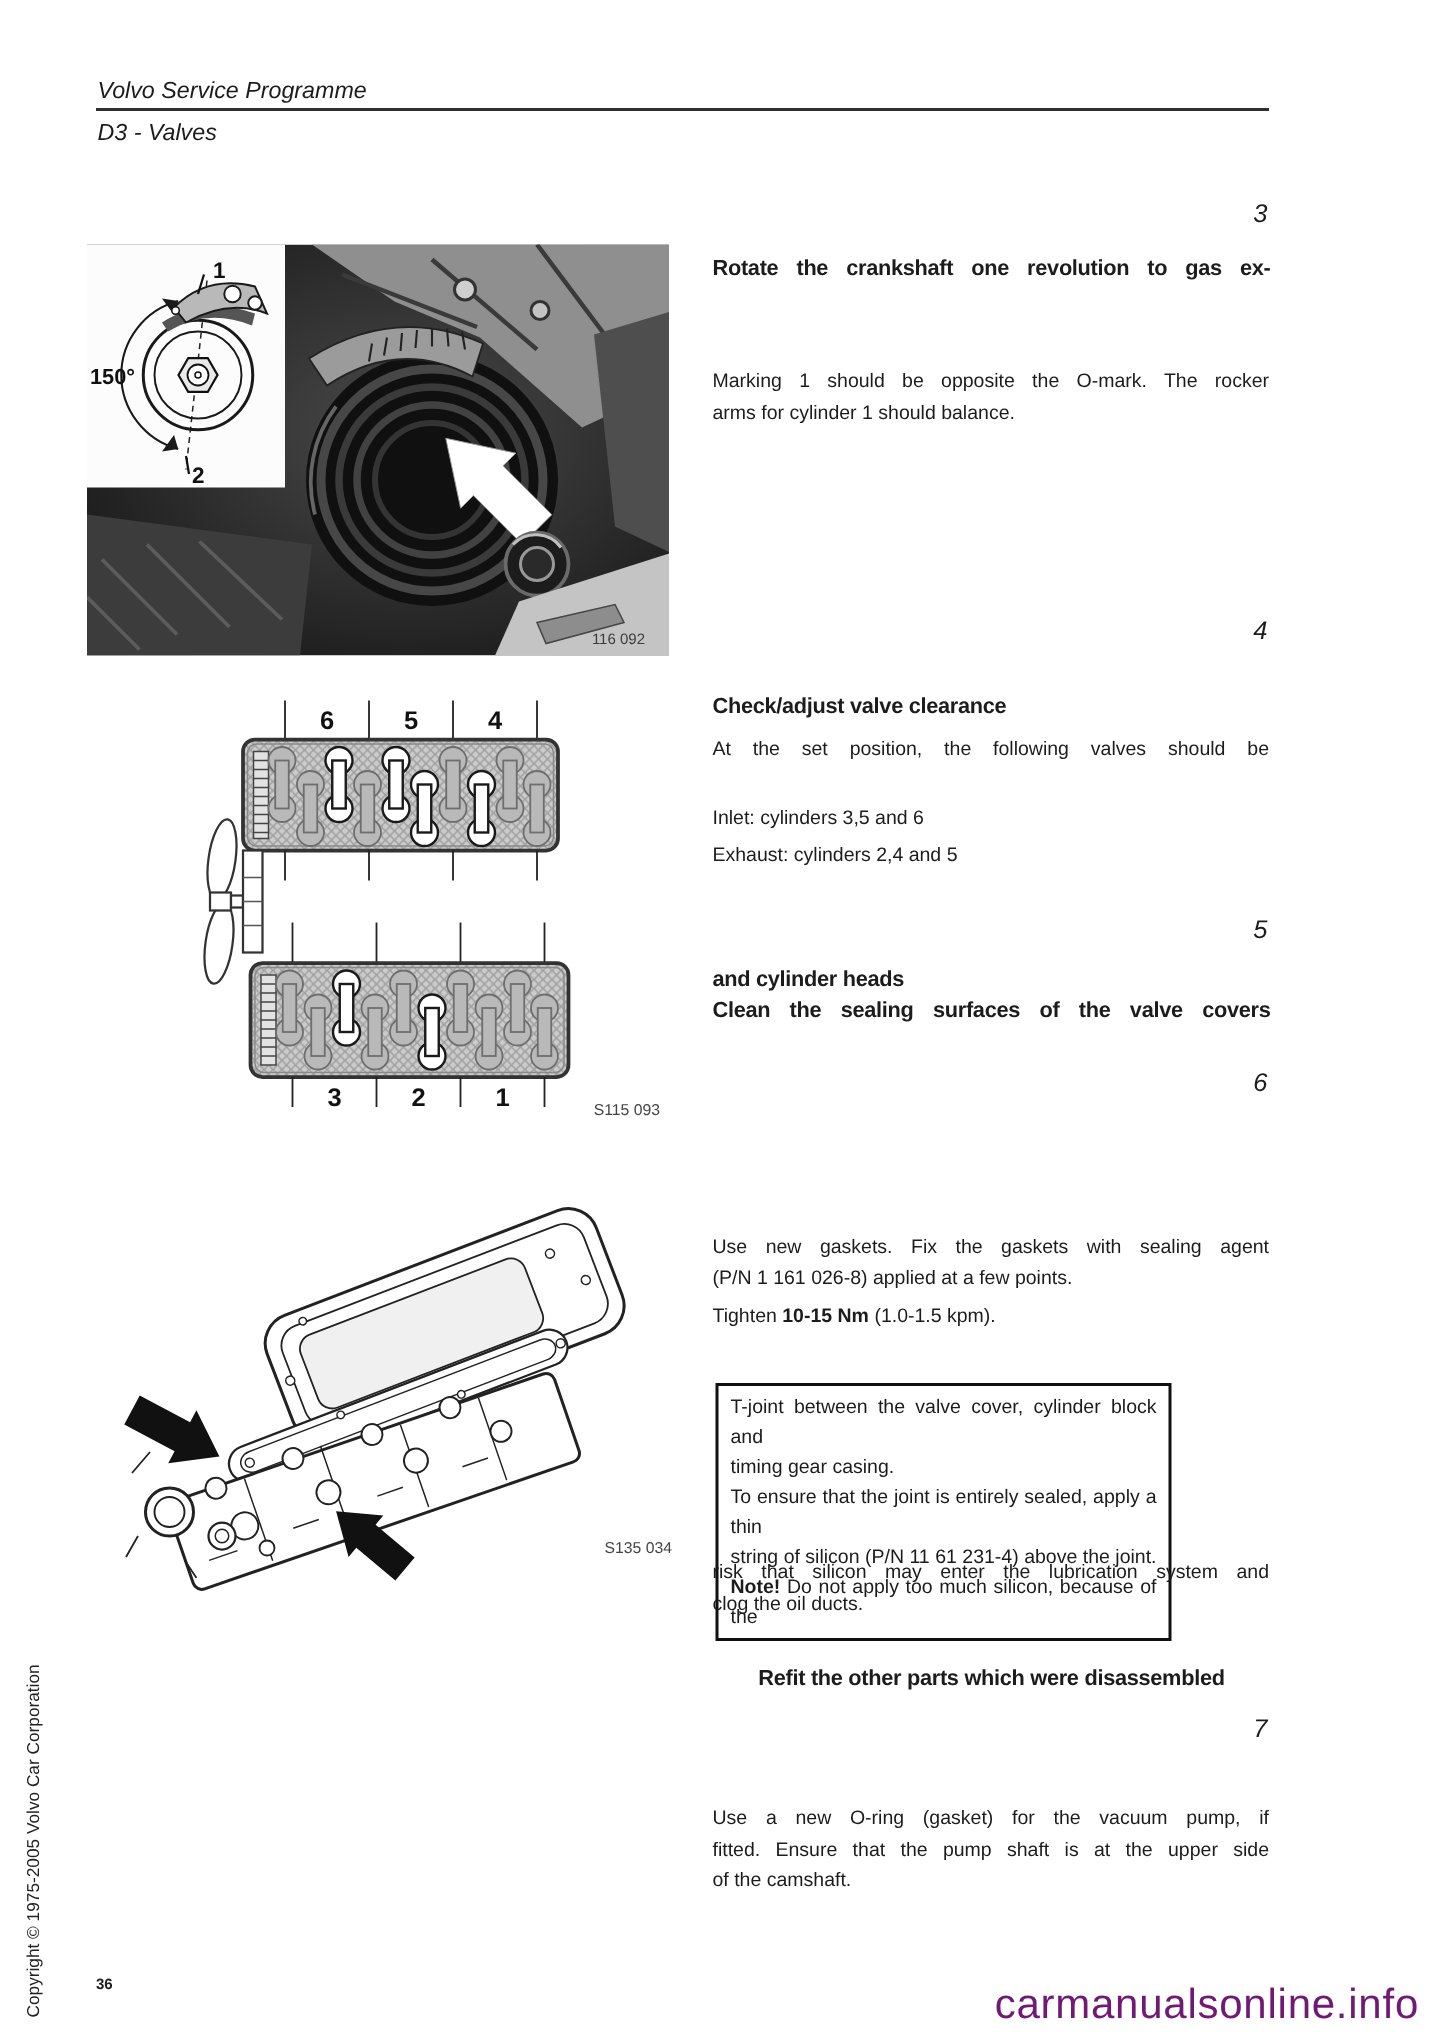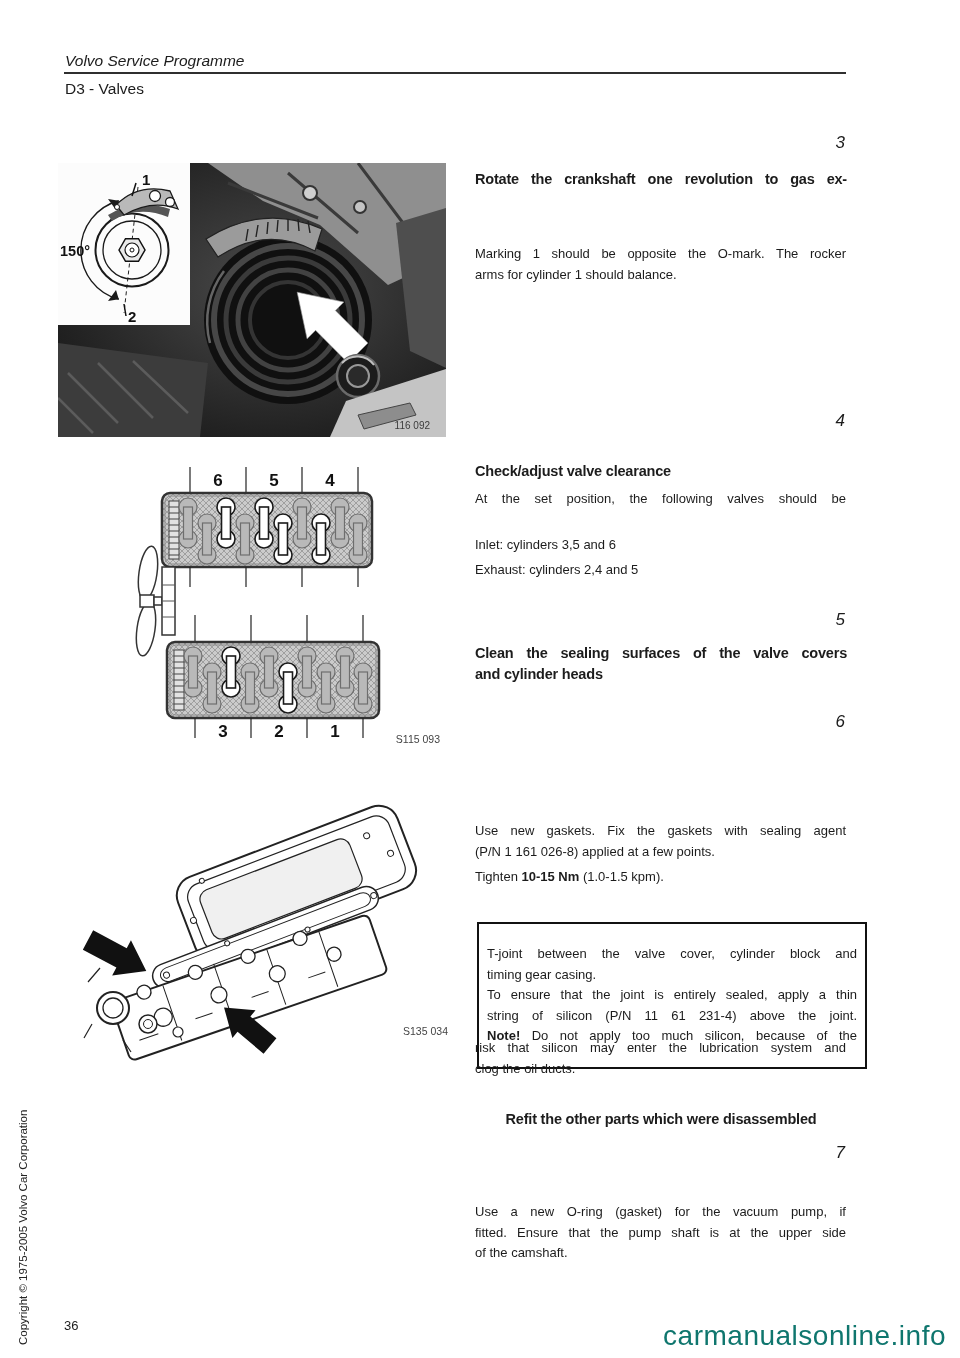--- a/index.html
+++ b/index.html
@@ -1,37 +1,37 @@
 <!DOCTYPE html>
 <html><head>
 <meta charset="utf-8">
 <style>
   html,body{margin:0;padding:0;background:#fff;}
   .page{position:relative;width:960px;height:1358px;background:#ffffff;overflow:hidden;
         font-family:"Liberation Sans", sans-serif;color:#1c1c1c;}
   
   .hdr-title{position:absolute;left:65px;top:52px;font-style:italic;font-size:15.5px;}
   .hdr-rule{position:absolute;left:64px;top:72px;width:782px;height:0;border-top:2px solid #2f2f2f;}
-  .hdr-sub{position:absolute;left:65px;top:80px;font-size:15.5px;}
+  .hdr-sub{position:absolute;left:65px;top:80px;font-style:italic;font-size:15.5px;}
   
   .stepnum{position:absolute;left:474px;width:371px;text-align:right;font-style:italic;font-size:17px;}
   .h{position:absolute;left:475px;width:372px;font-weight:bold;font-size:14.5px;line-height:20.5px;letter-spacing:-0.2px;}
   .p{position:absolute;left:475px;width:371px;font-size:13px;line-height:20.5px;}
   .ln{min-height:20.5px;}
   .jl{text-align:justify;text-align-last:justify;}
-  .note-box{position:absolute;left:477px;top:922px;width:390px;box-sizing:border-box;
-            border:2px solid #111;padding:20px 8px;font-size:13px;line-height:19.8px;}
+  .note-box{position:absolute;left:477px;top:922px;width:304px;box-sizing:border-box;
+            border:2px solid #111;padding:4px 8px;font-size:13px;line-height:19.8px;}
   b{font-weight:bold;}
   
   .fig{position:absolute;}
   
   .copyright{position:absolute;left:17px;top:1345px;transform:rotate(-90deg);transform-origin:0 0;
              white-space:nowrap;font-size:11.5px;color:#222;}
-  .pagenum{position:absolute;left:64px;top:1318px;font-size:13px;}
-  .watermark{position:absolute;right:14px;top:1320px;font-size:28px;color:#0f766e;letter-spacing:0.5px;}
+  .pagenum{position:absolute;left:64px;top:1318px;font-size:10px;font-weight:bold;}
+  .watermark{position:absolute;right:14px;top:1320px;font-size:28px;color:#701a75;letter-spacing:0.5px;}
   svg text{font-family:"Liberation Sans", sans-serif;}
 </style>
 </head>
 <body>
 
 <div class="page">
 
   <div class="hdr-title">Volvo Service Programme</div>
   <div class="hdr-rule"></div>
   <div class="hdr-sub">D3 - Valves</div>
@@ -268,22 +268,22 @@
   <div class="stepnum" style="top:411px;">4</div>
   <div class="h" style="top:461px;">Check/adjust valve clearance</div>
   <div class="p" style="top:489px;">
     <div class="ln jl">At the set position, the following valves should be</div>
   </div>
   <div class="p" style="top:535px;">Inlet: cylinders 3,5 and 6</div>
   <div class="p" style="top:560px;">Exhaust: cylinders 2,4 and 5</div>
 
   <div class="stepnum" style="top:610px;">5</div>
   <div class="h" style="top:643px;">
+    <div class="ln">and cylinder heads</div>
     <div class="ln jl">Clean the sealing surfaces of the valve covers</div>
-    <div class="ln">and cylinder heads</div>
   </div>
 
   <div class="stepnum" style="top:712px;">6</div>
   <div class="p" style="top:821px;">
     <div class="ln jl">Use new gaskets. Fix the gaskets with sealing agent</div>
     <div class="ln">(P/N 1 161 026-8) applied at a few points.</div>
   </div>
   <div class="p" style="top:867px;">
     <span>Tighten </span><b>10-15 Nm</b><span> (1.0-1.5 kpm).</span>
   </div>

